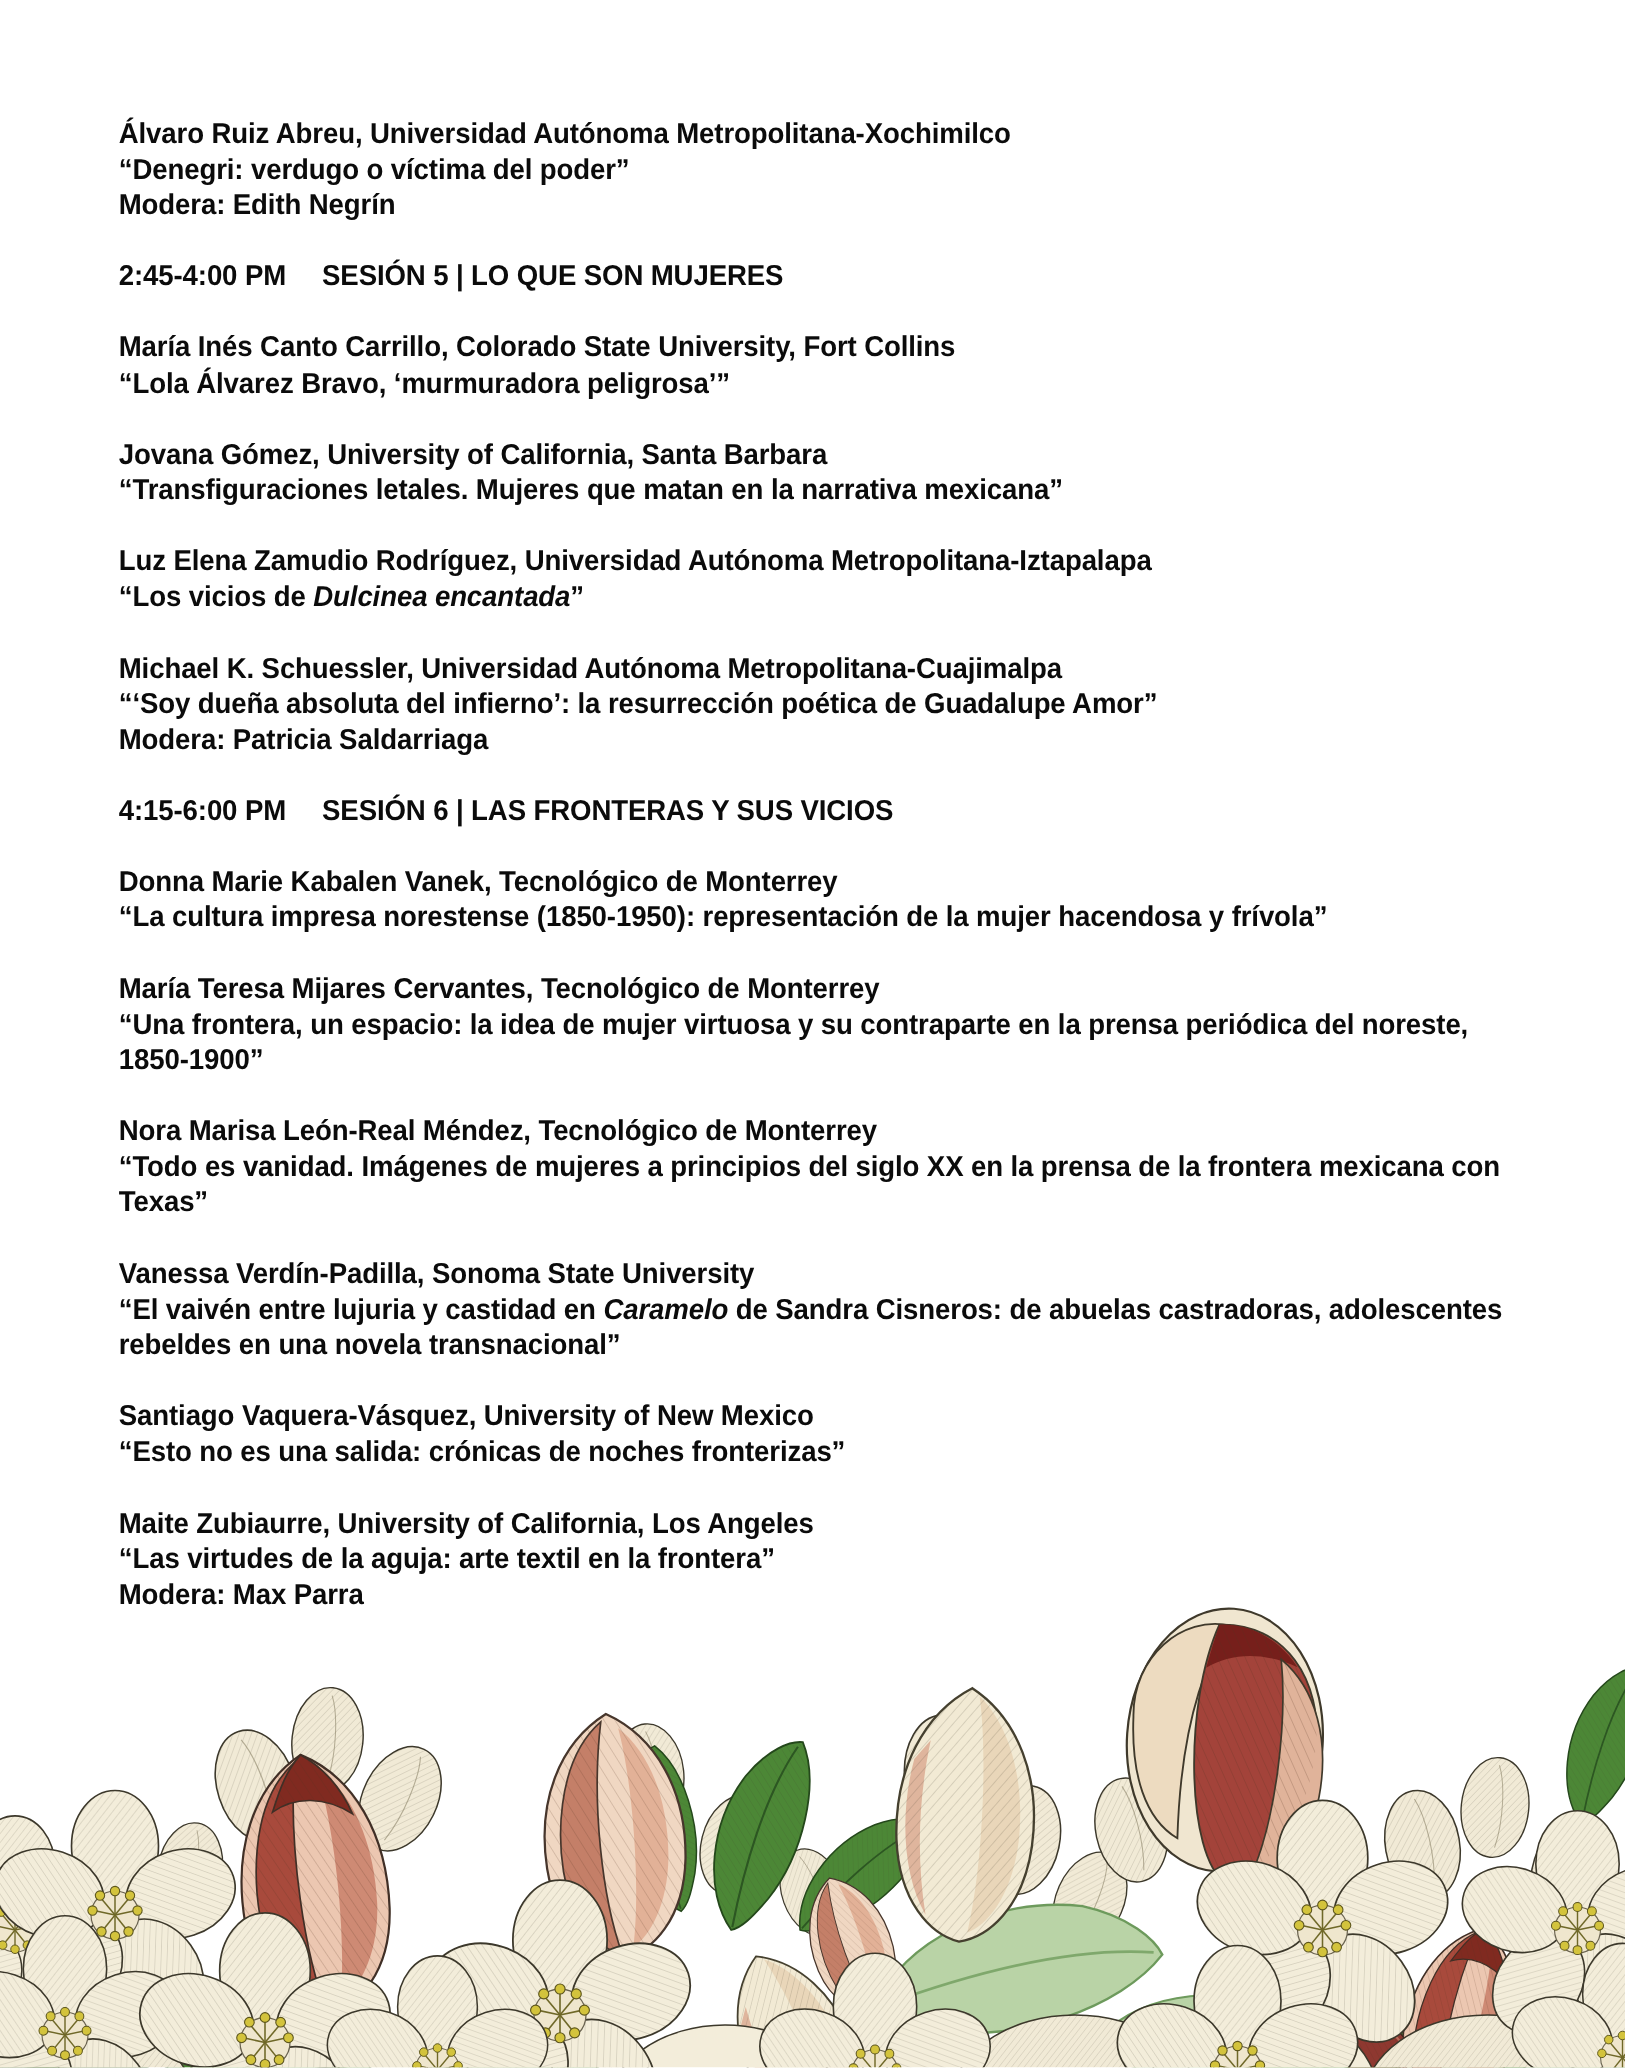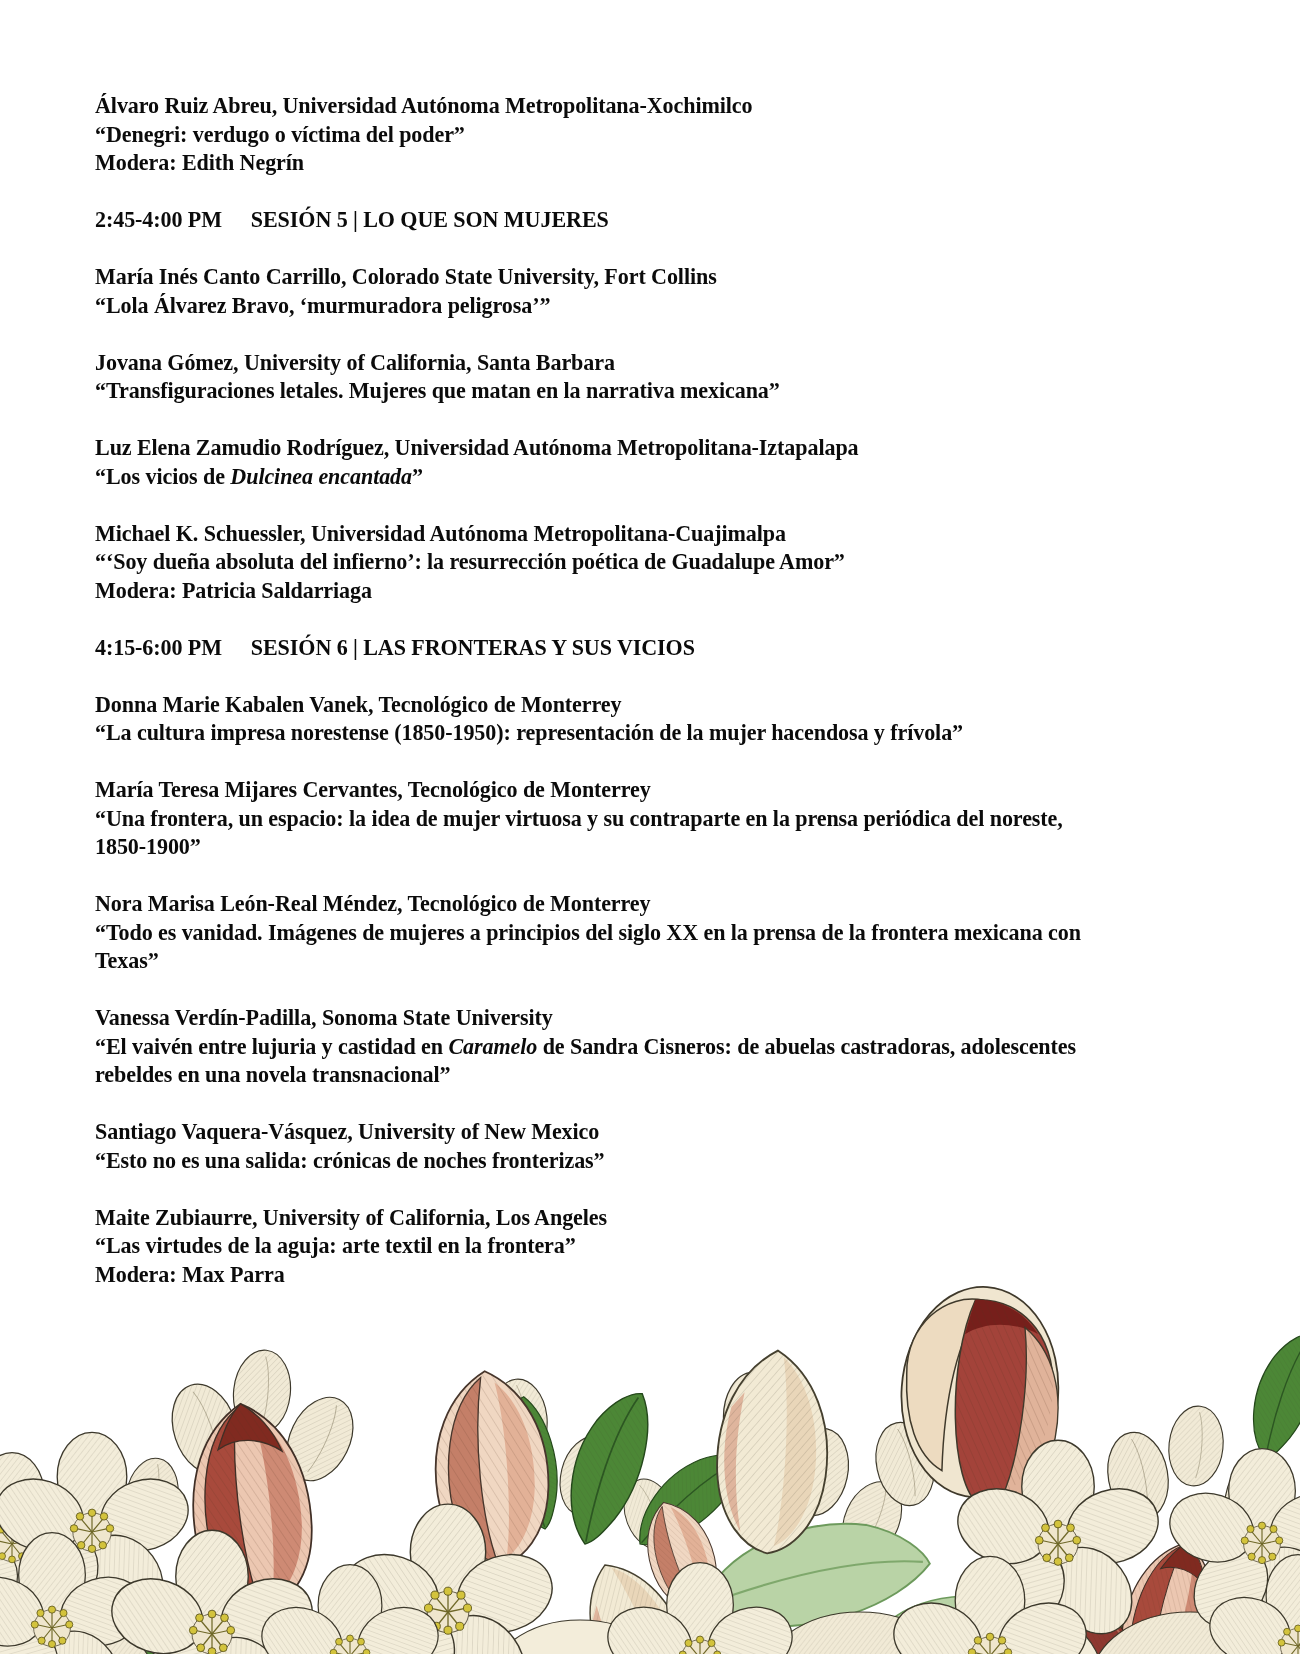--- a/index.html
+++ b/index.html
@@ -1,19 +1,19 @@
 <!DOCTYPE html>
 <html><head>
 <meta charset="utf-8">
 <style>
   * { margin: 0; padding: 0; box-sizing: border-box; }
   html, body { width: 1300px; height: 1654px; background: #ffffff; overflow: hidden; }
   .page {
     position: relative; width: 1300px; height: 1654px; background: #ffffff;
-    font-family: Liberation Serif, serif; color: #0b0b0b;
+    font-family: Liberation Sans, sans-serif; color: #0b0b0b;
   }
   .program {
     position: absolute; left: 95px; top: 92px; width: 1165px;
     transform: scaleX(0.96); transform-origin: 0 0;
     font-weight: bold; font-size: 23px; line-height: 28.5px;
     letter-spacing: -0.1px;
   }
   .block { margin-bottom: 28.5px; }
   .block:last-child { margin-bottom: 0; }
   .line { white-space: nowrap; }

